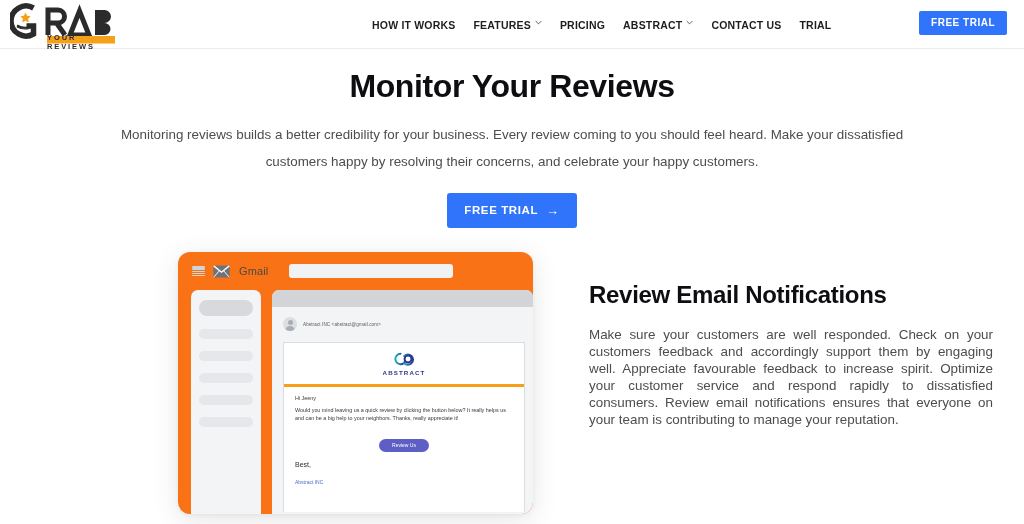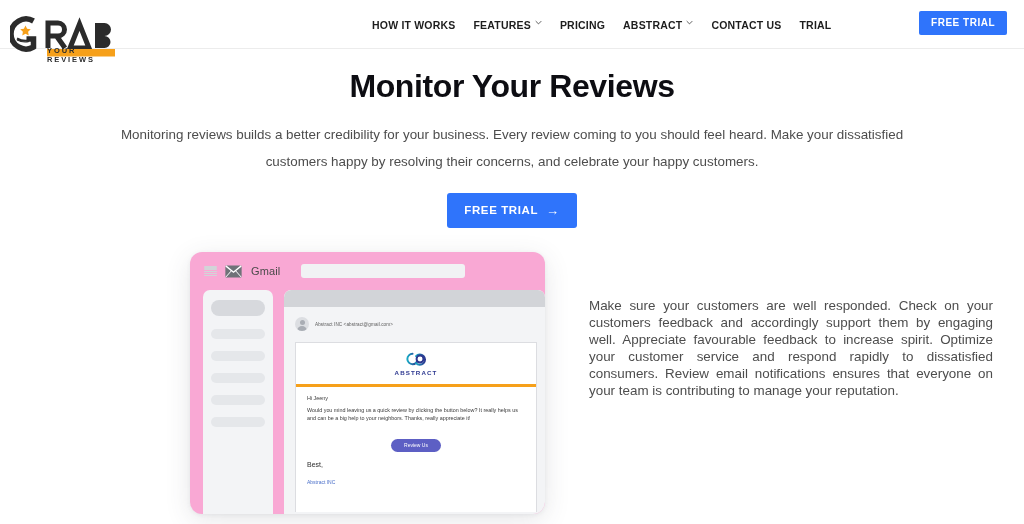--- a/index.html
+++ b/index.html
@@ -24,21 +24,21 @@
     height: 49px;
     background: #ffffff;
     border-bottom: 1px solid #ececec;
     display: flex;
     align-items: center;
   }
 
   .brand {
     position: absolute;
     left: 10px;
-    top: 16px;
+    top: 3px;
     width: 105px;
     height: 42px;
     display: block;
   }
 
   .nav {
     position: absolute;
     left: 372px;
     top: 0;
     height: 49px;
@@ -134,25 +134,25 @@
   
   .content {
     position: relative;
     margin-top: 18px;
     height: 278px;
   }
 
   
   .mockup {
     position: absolute;
-    left: 190px;
+    left: 178px;
     top: 6px;
     width: 355px;
     height: 262px;
-    background: #f9a8d4;
+    background: #f97316;
     border-radius: 12px;
     box-shadow: 0 6px 26px rgba(60,64,80,0.13), 0 1px 4px rgba(60,64,80,0.07);
     overflow: hidden;
   }
 
   .gm-topbar {
     height: 38px;
     display: flex;
     align-items: center;
     padding: 0 14px;
@@ -511,16 +511,17 @@
             <div class="email-best">Best,</div>
             <a class="email-link" href="#">Abstract INC</a>
           </div>
 
         </div>
       </main>
     </div>
   </div>
 
   <div class="text-col">
+    <h2 class="sec-title">Review Email Notifications</h2>
     <p class="sec-para">Make sure your customers are well responded. Check on your customers feedback and accordingly support them by engaging well. Appreciate favourable feedback to increase spirit. Optimize your customer service and respond rapidly to dissatisfied consumers. Review email notifications ensures that everyone on your team is contributing to manage your reputation.</p>
   </div>
 
 </section>
 
 </body></html>

